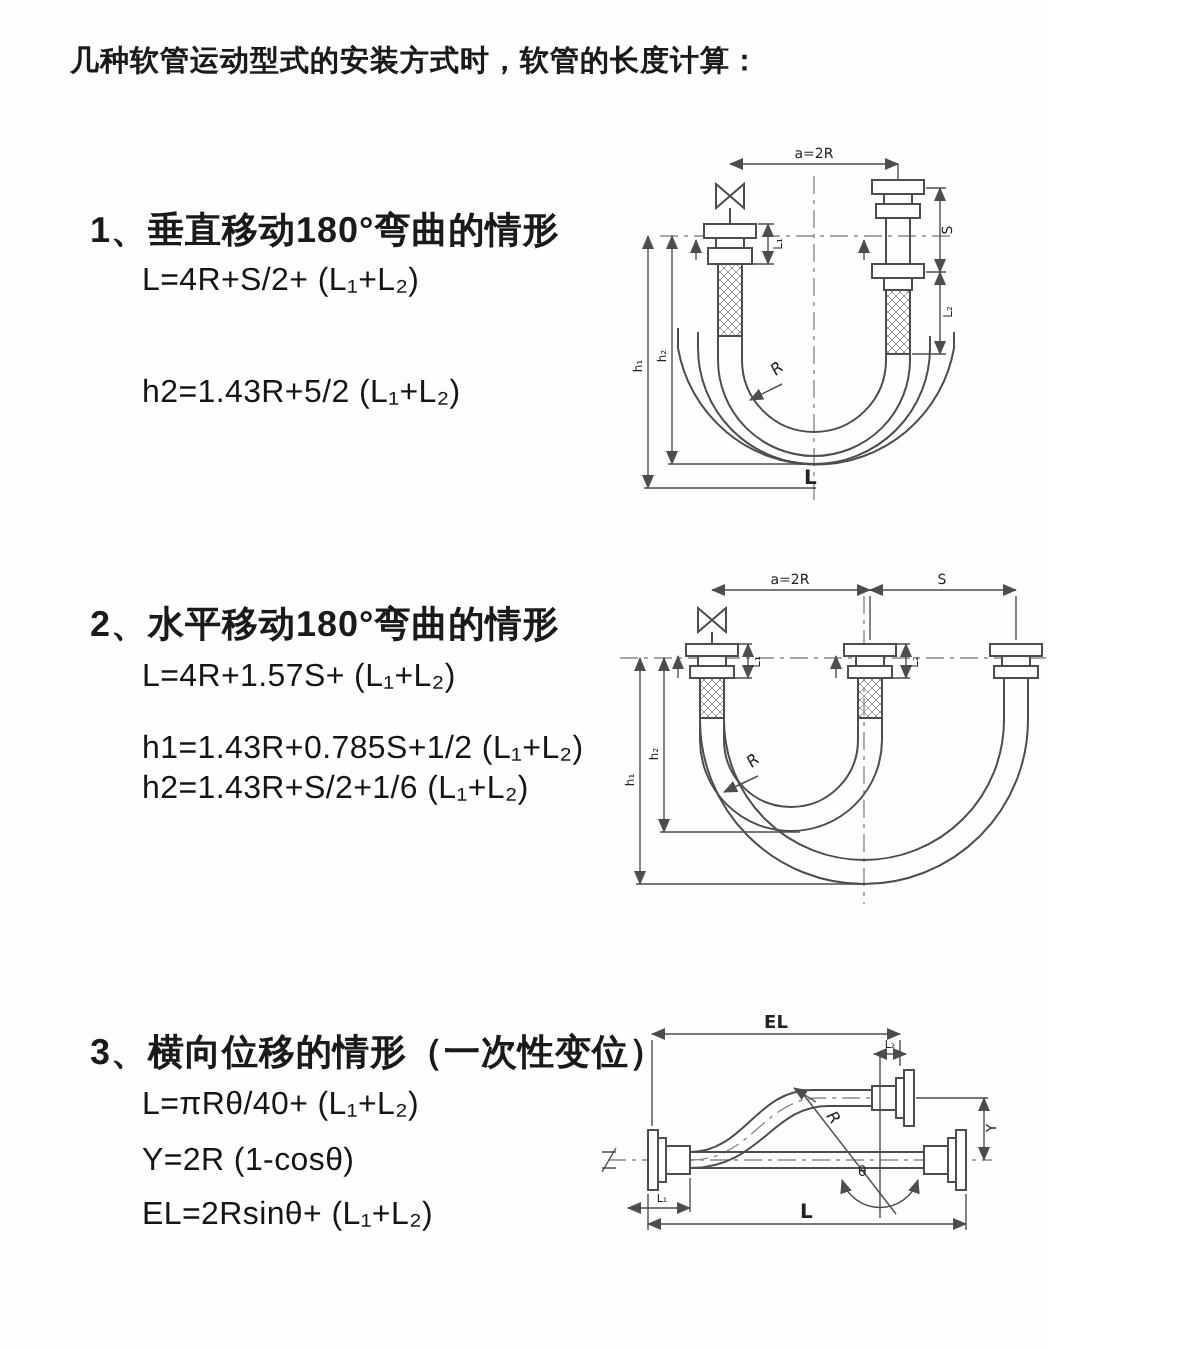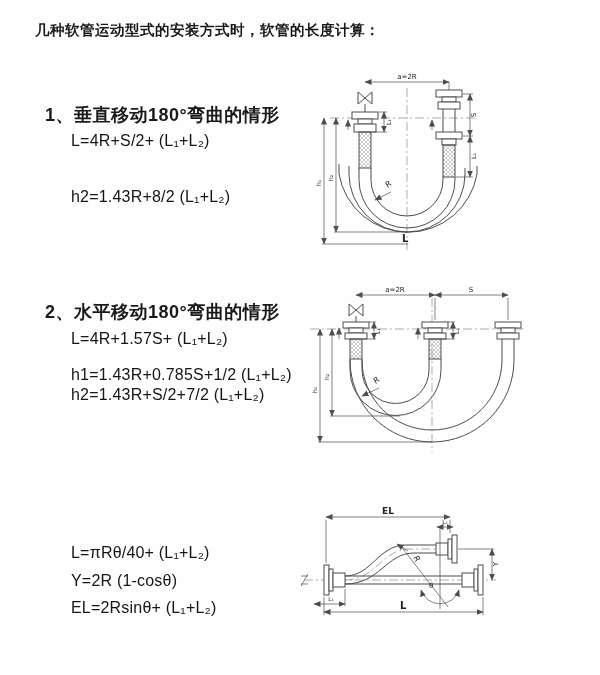--- a/index.html
+++ b/index.html
@@ -22,27 +22,28 @@
 </style>
 </head>
 <body>
 
 <div class="page">
 
   <div class="title">几种软管运动型式的安装方式时，软管的长度计算：</div>
 
   <div class="sec-h" style="left:45px;top:103px">1、垂直移动180°弯曲的情形</div>
   <div class="fm" style="left:71px;top:132px">L=4R+S/2+ (L₁+L₂)</div>
-  <div class="fm" style="left:71px;top:188px">h2=1.43R+8/2 (L₁+L₂)</div>
+  <div class="fm" style="left:71px;top:188px">h2=1.43R+5/2 (L₁+L₂)</div>
 
   <div class="sec-h" style="left:45px;top:300px">2、水平移动180°弯曲的情形</div>
   <div class="fm" style="left:71px;top:330px">L=4R+1.57S+ (L₁+L₂)</div>
   <div class="fm" style="left:71px;top:366px">h1=1.43R+0.785S+1/2 (L₁+L₂)</div>
-  <div class="fm" style="left:71px;top:386px">h2=1.43R+S/2+7/2 (L₁+L₂)</div>
-
+  <div class="fm" style="left:71px;top:386px">h2=1.43R+S/2+1/6 (L₁+L₂)</div>
+
+  <div class="sec-h" style="left:45px;top:514px">3、横向位移的情形（一次性变位）</div>
   <div class="fm" style="left:71px;top:544px">L=πRθ/40+ (L₁+L₂)</div>
   <div class="fm" style="left:71px;top:572px">Y=2R (1-cosθ)</div>
   <div class="fm" style="left:71px;top:599px">EL=2Rsinθ+ (L₁+L₂)</div>
 
   <svg style="left:312px;top:68px" width="235" height="192" viewBox="0 0 235 192">
     <defs>
       <marker id="ar" markerWidth="8" markerHeight="8" refX="6.5" refY="3" orient="auto-start-reverse" markerUnits="userSpaceOnUse">
         <path d="M0,0L7,3L0,6Z" fill="#4d4d4d"></path>
       </marker>
       <pattern id="br" width="4" height="4" patternUnits="userSpaceOnUse">

